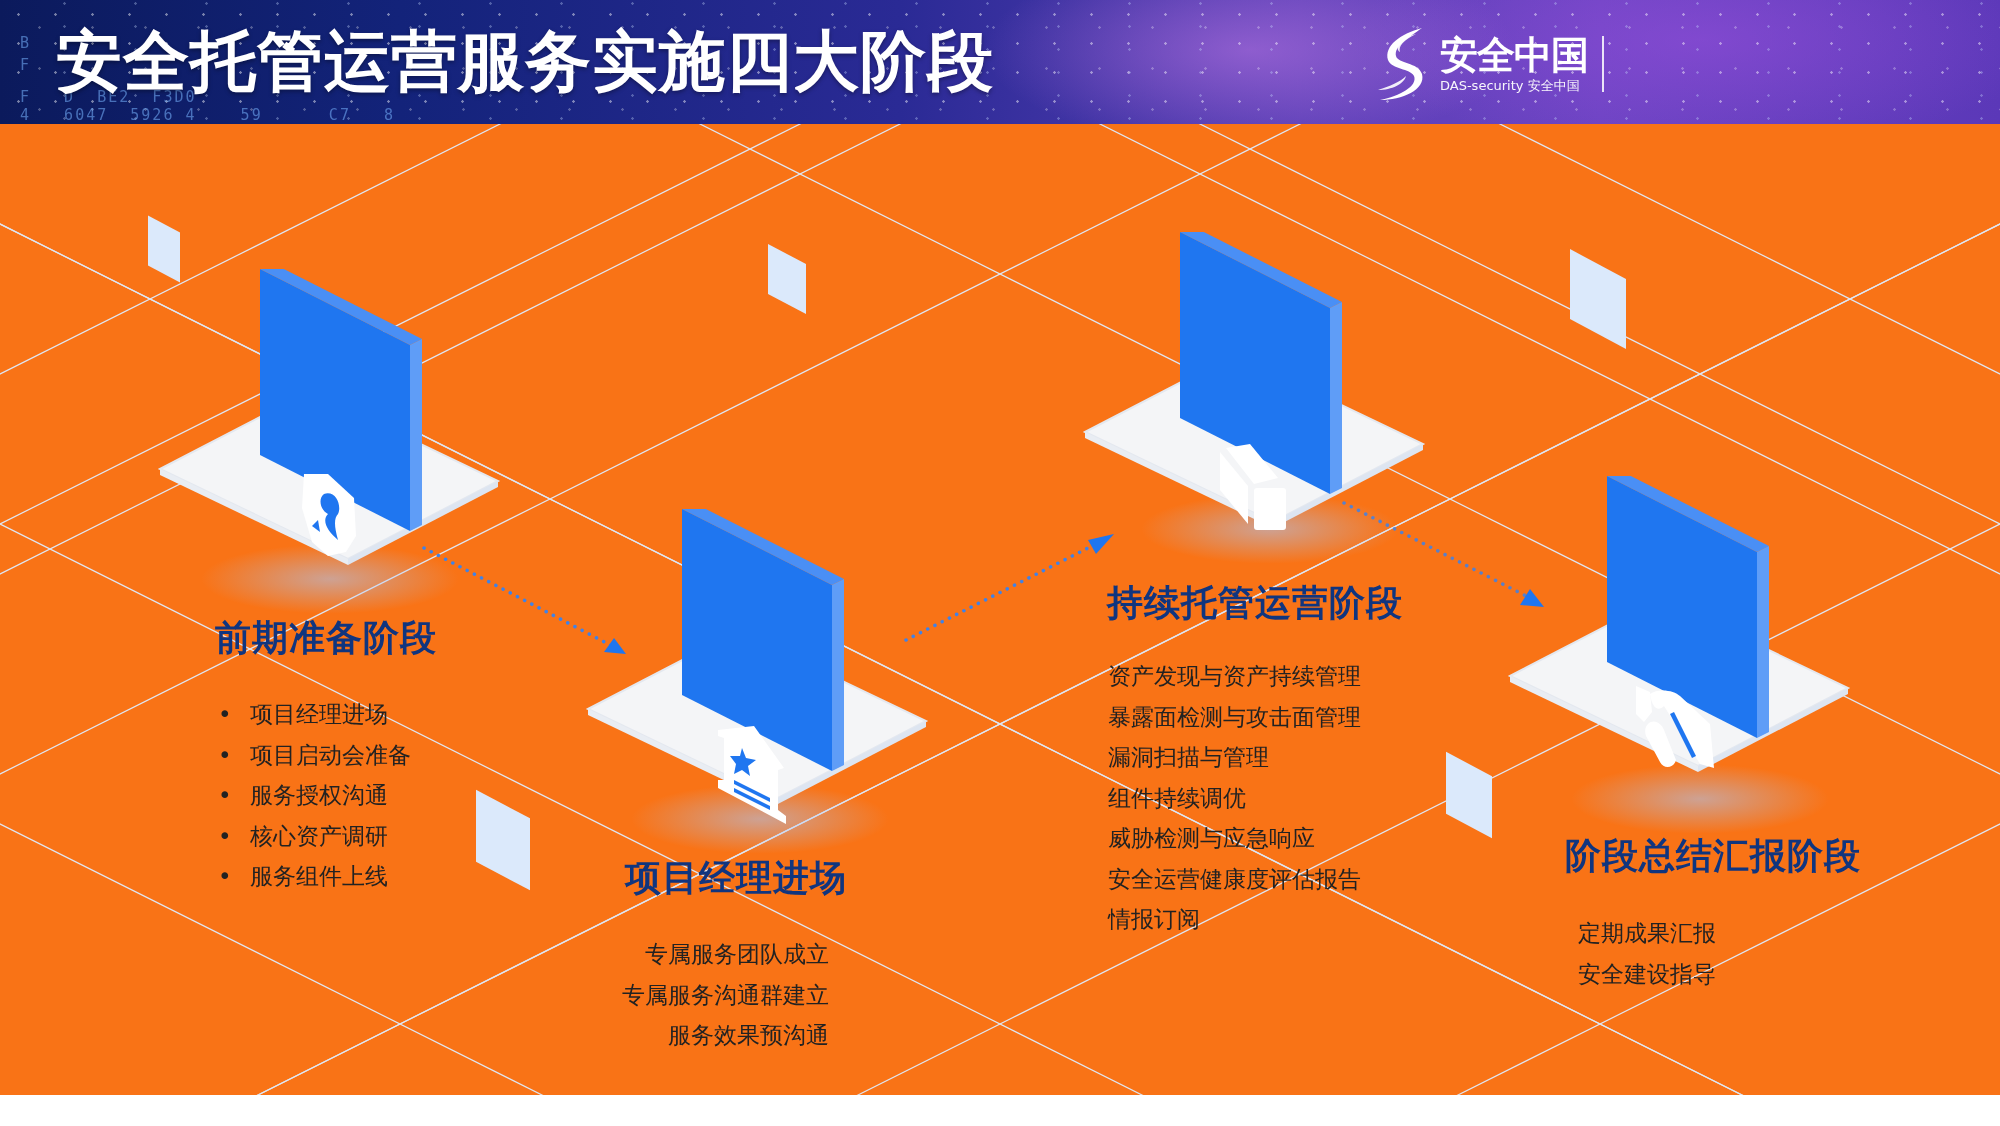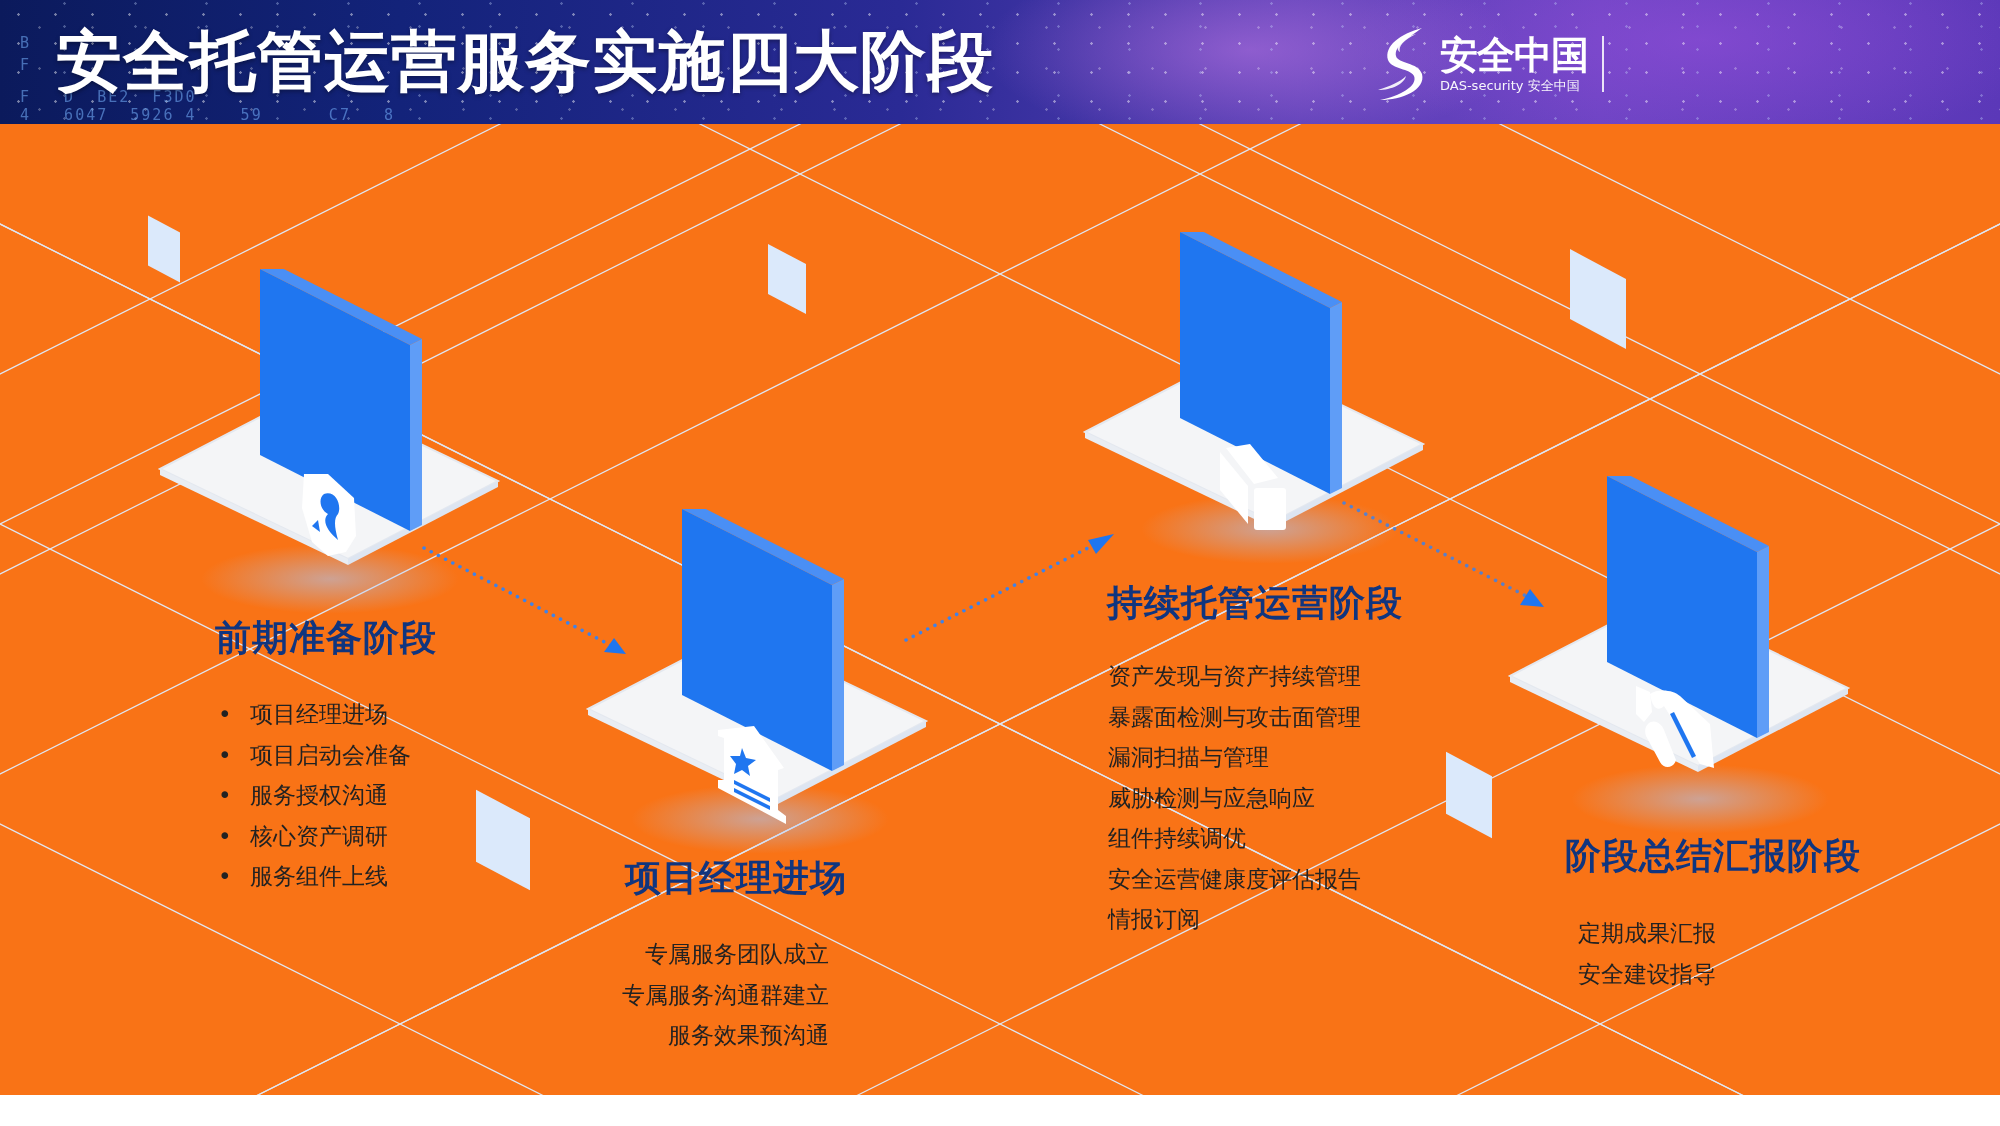--- a/index.html
+++ b/index.html
@@ -210,22 +210,22 @@
     <svg class="card-svg" style="left:1218px;top:316px;" width="70" height="90" viewBox="0 0 70 90">
       <path d="M8 8 L32 4 L60 38 L36 44 Z" fill="#ffffff"></path>
       <path d="M2 12 L30 46 L30 84 L2 50 Z" fill="#ffffff"></path>
       <rect x="36" y="48" width="32" height="42" rx="3" fill="#ffffff"></rect>
     </svg>
     <div class="phase-title" style="left:1107px;top:455px;">持续托管运营阶段</div>
     <ul class="phase-list" style="left:1108px;top:532px;">
       <li>资产发现与资产持续管理</li>
       <li>暴露面检测与攻击面管理</li>
       <li>漏洞扫描与管理</li>
+      <li>组件持续调优</li>
       <li>威胁检测与应急响应</li>
-      <li>组件持续调优</li>
       <li>安全运营健康度评估报告</li>
       <li>情报订阅</li>
     </ul>
   </div>
 
   <svg class="arrow" style="left:1340px;top:375px;" width="210" height="120">
     <line x1="4" y1="4" x2="192" y2="100" stroke="#3f82e8" stroke-width="3.5" stroke-dasharray="0.1 8" stroke-linecap="round" opacity="0.85"></line>
     <polygon points="204,108 180,106 190,90" fill="#1f76f0"></polygon>
   </svg>
 

